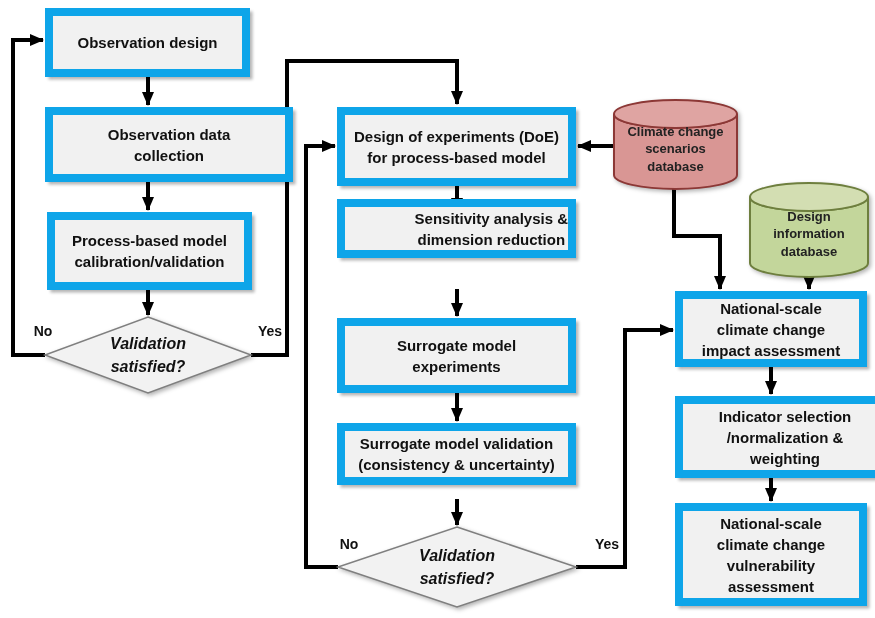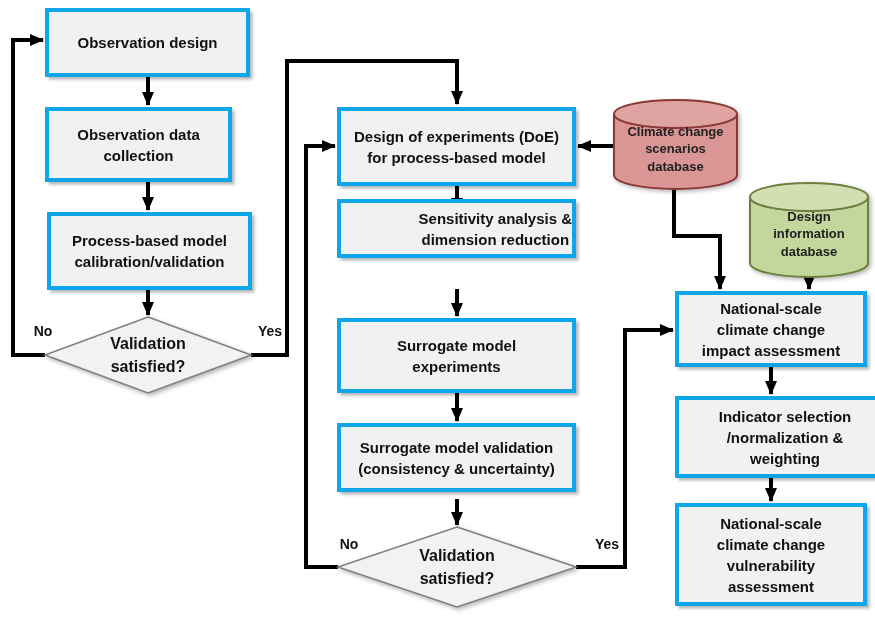--- a/index.html
+++ b/index.html
@@ -12,21 +12,21 @@
     overflow: hidden;
   }
   .layer {
     position: absolute;
     left: 0; top: 0;
     width: 875px; height: 618px;
   }
   .node {
     position: absolute;
     background: #f1f1f1;
-    border: 4px solid #0ea5e9;
+    border: 8px solid #0ea5e9;
     box-shadow: 2.5px 2.5px 3px rgba(0,0,0,0.30);
     display: flex;
     align-items: center;
     justify-content: center;
     text-align: center;
     box-sizing: border-box;
   }
   .node .lbl {
     white-space: pre-line;
     font-weight: 700;
@@ -39,21 +39,21 @@
     display: flex;
     align-items: center;
     justify-content: center;
     text-align: center;
   }
   .floating-label .lbl {
     white-space: pre-line;
     font-weight: 700;
     color: #111111;
   }
-  .diamond-label .lbl { font-size: 16px; line-height: 23px; }
+  .diamond-label .lbl { font-size: 16px; line-height: 23px; font-style: italic; }
   .yesno .lbl { font-size: 14px; line-height: 20px; margin-left: 24px; }
   .dblabel .lbl { font-size: 13px; line-height: 17.5px; color: #222222; }
   svg .connector {
     fill: none;
     stroke: #000000;
     stroke-width: 4;
     stroke-linejoin: miter;
   }
   .shadowed { filter: drop-shadow(2px 2px 2px rgba(0,0,0,0.30)); }
 </style>
@@ -99,42 +99,42 @@
 
     <g class="shadowed">
       <path d="M750 197 L750 263 A59 14 0 0 0 868 263 L868 197 A59 14 0 0 1 750 197 Z" fill="#c3d69b" stroke="#6e7f3e" stroke-width="2"></path>
       <ellipse cx="809" cy="197" rx="59" ry="14" fill="#d3deb2" stroke="#6e7f3e" stroke-width="2"></ellipse>
     </g>
   </svg>
 
   <div class="node" style="left:45px; top:8px; width:205px; height:69px;">
     <span class="lbl">Observation design</span>
   </div>
-  <div class="node" style="left:45px; top:107px; width:187px; height:75px;">
+  <div class="node" style="left:45px; top:107px; width:248px; height:75px;">
     <span class="lbl">Observation data
 collection</span>
   </div>
   <div class="node" style="left:47px; top:212px; width:205px; height:78px;text-align:center;">
     <span class="lbl">Process-based model
 calibration/validation</span>
   </div>
 
   <div class="node" style="left:337px; top:107px; width:239px; height:79px;justify-content:center;">
     <span class="lbl">Design of experiments (DoE)
 for process-based model</span>
   </div>
   <div class="node" style="left:337px; top:199px; width:239px; height:59px;justify-content:flex-end;">
     <span class="lbl">Sensitivity analysis &amp;
 dimension reduction</span>
   </div>
   <div class="node" style="left:337px; top:318px; width:239px; height:75px;">
     <span class="lbl">Surrogate model
 experiments</span>
   </div>
-  <div class="node" style="left:337px; top:423px; width:239px; height:69px;">
+  <div class="node" style="left:337px; top:423px; width:239px; height:62px;">
     <span class="lbl">Surrogate model validation
 (consistency &amp; uncertainty)</span>
   </div>
 
   <div class="node" style="left:675px; top:291px; width:192px; height:76px;">
     <span class="lbl">National-scale
 climate change
 impact assessment</span>
   </div>
   <div class="node" style="left:675px; top:396px; width:220px; height:82px;">

